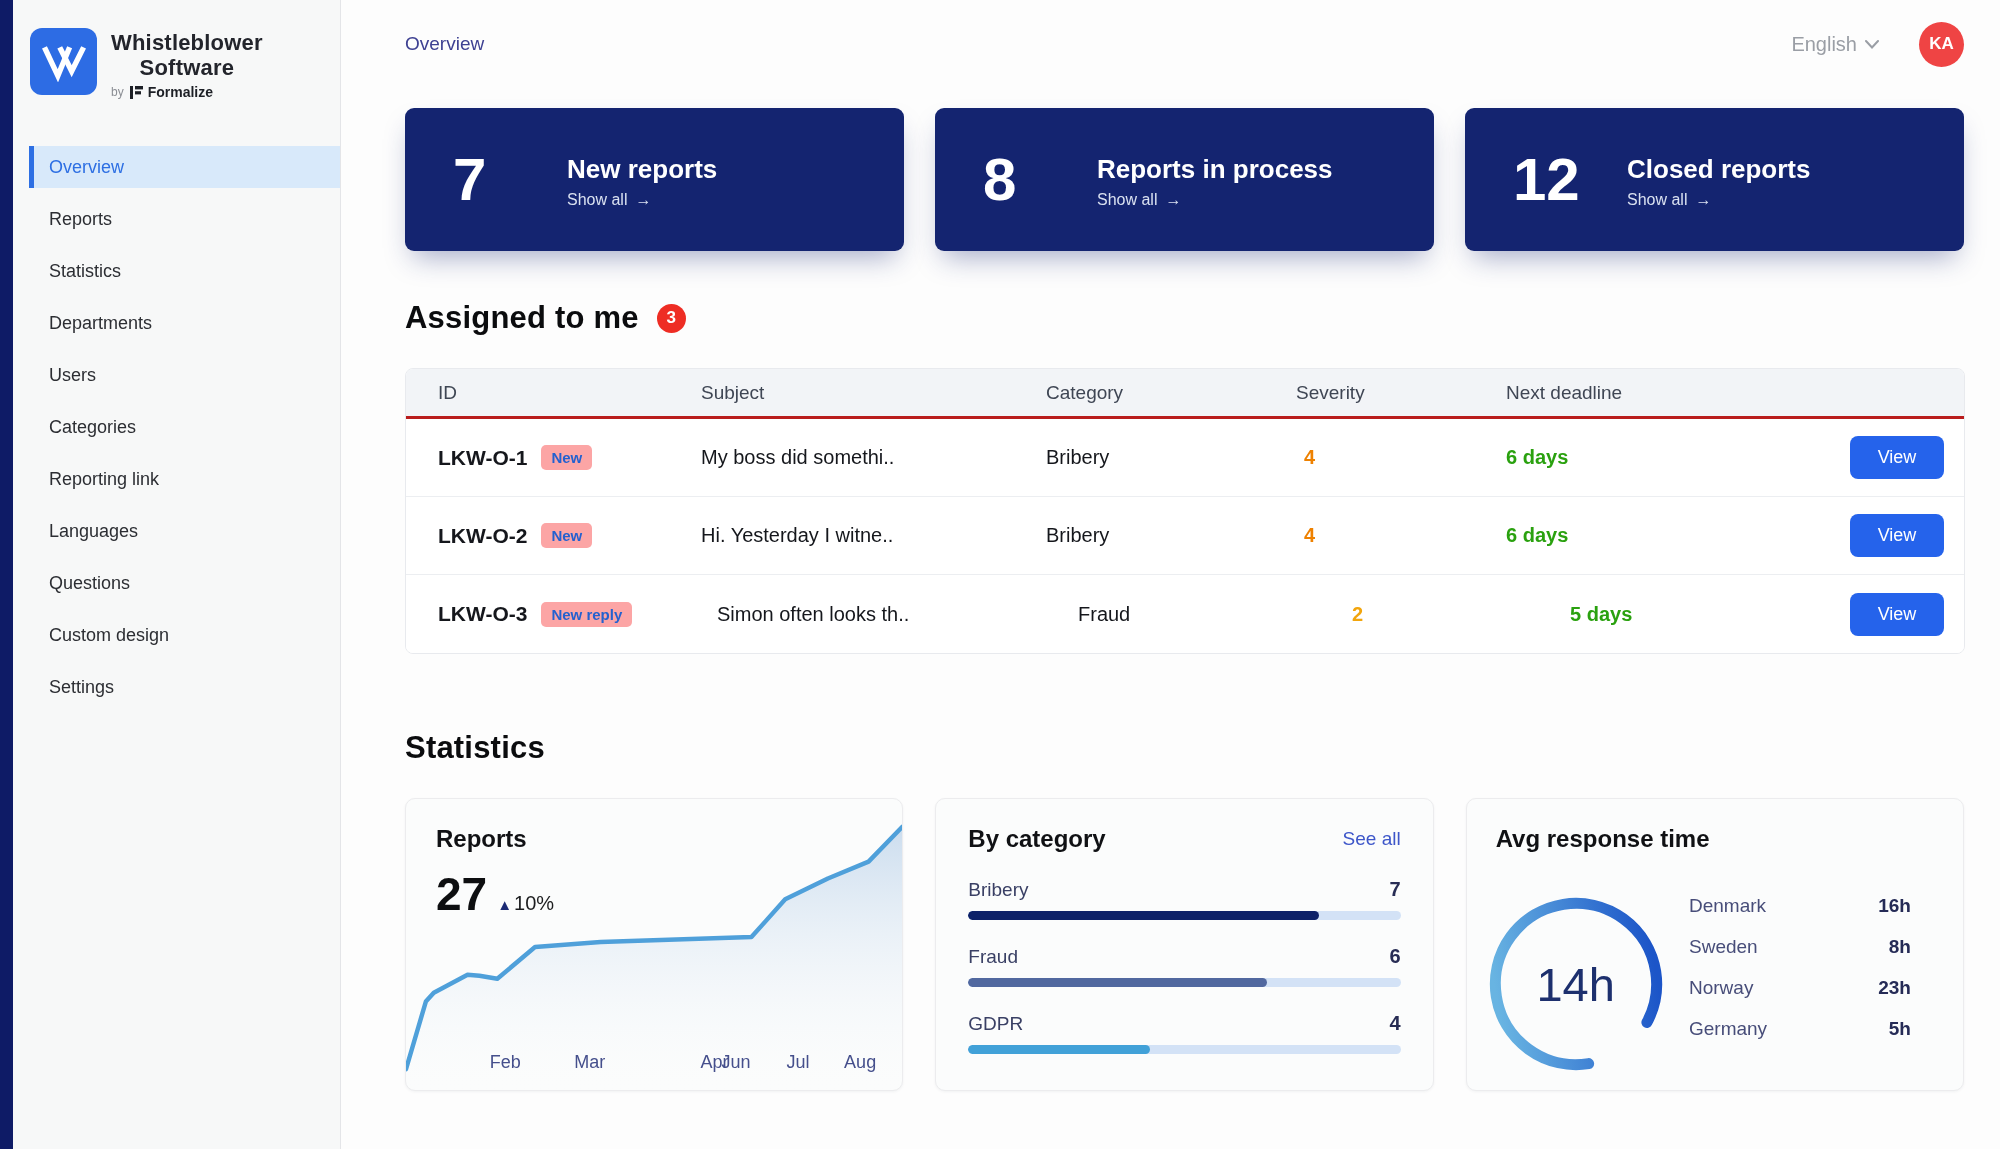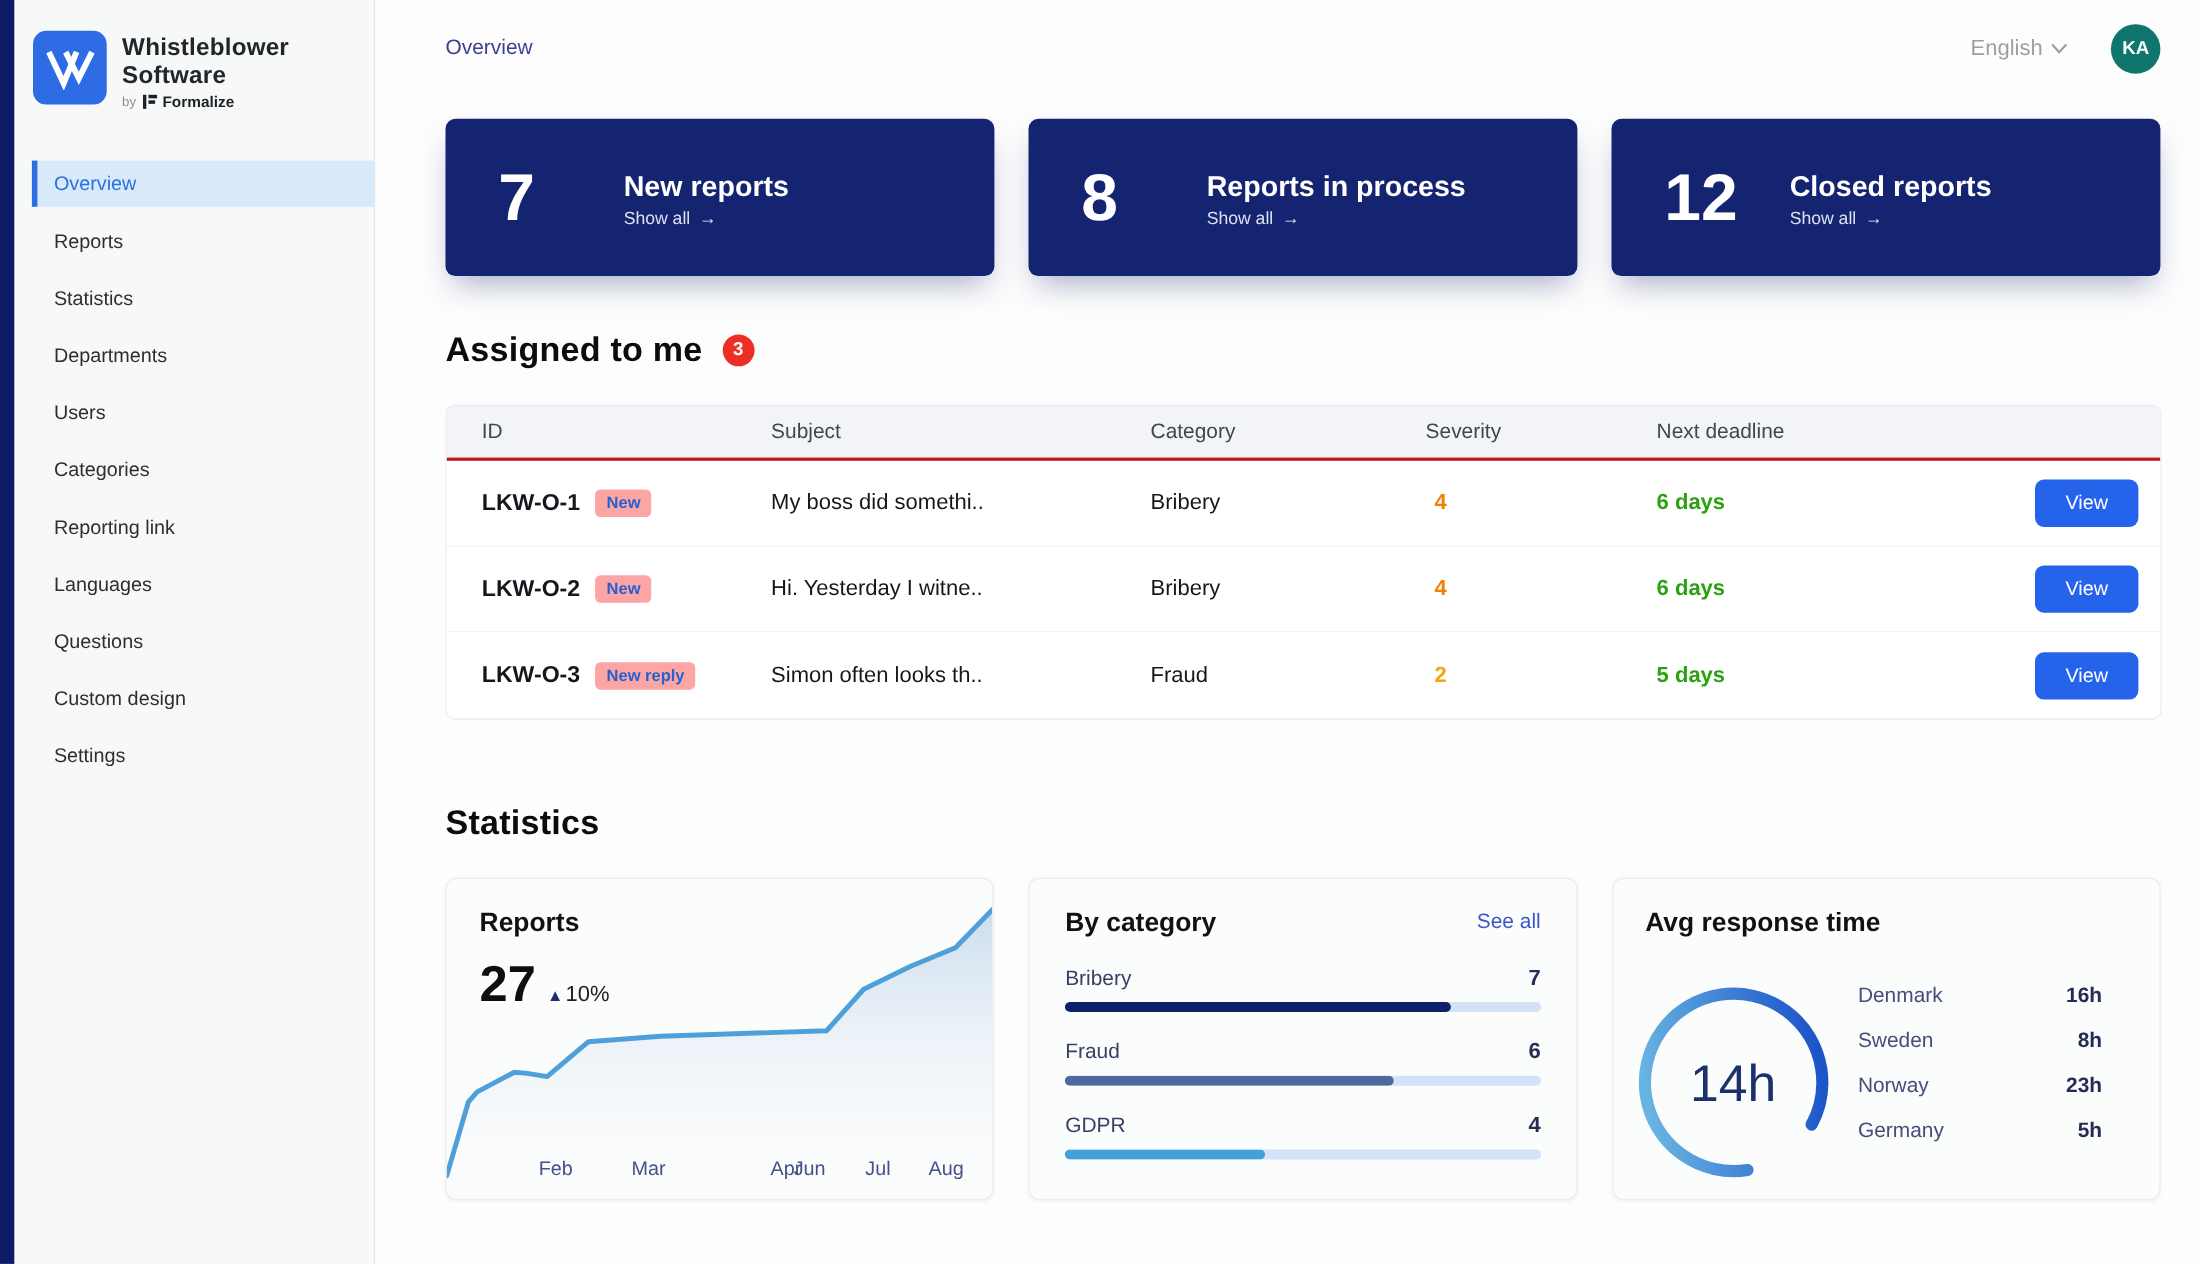--- a/index.html
+++ b/index.html
@@ -12,41 +12,41 @@
   .sidebar {
     position:absolute; left:0; top:0; width:341px; height:1149px;
     background:#f7f8f8; border-right:1px solid #e4e5e8;
   }
   .navy-strip { position:absolute; left:0; top:0; width:13px; height:1149px; background:#0e1b66; }
   .brand { position:absolute; left:30px; top:28px; display:flex; gap:14px; align-items:flex-start; }
   .brand-mark {
     width:67px; height:67px; border-radius:12px; background:#2d6ce4;
     display:flex; align-items:center; justify-content:center; flex:0 0 auto;
   }
-  .brand-text { padding-top:2px; }
+  .brand-text { padding-top:2px;text-align:center; }
   .brand-name { font-size:22px; line-height:25px; font-weight:700; color:#23252c; letter-spacing:.2px; }
   .brand-by { margin-top:4px; font-size:12px; color:#8b8e94; display:flex; align-items:center; gap:6px; }
   .formalize { color:#1d2026; font-weight:700; font-size:14px; display:flex; align-items:center; gap:5px; }
   .nav { position:absolute; top:146px; left:0; right:0; list-style:none; }
   .nav li {
     height:42px; margin-bottom:10px; display:flex; align-items:center;
     padding-left:49px; font-size:18px; color:#2c2e33; cursor:pointer;
   }
   .nav li.active {
     margin-left:29px; padding-left:15px; border-left:5px solid #2d6fe3;
     background:#d8e9fa; color:#2d6fe3;
   }
   
   .main { position:absolute; left:341px; top:0; width:1659px; height:1149px; padding:0 36px 0 64px; }
   .topbar { height:88px; display:flex; align-items:center; }
   .breadcrumb { font-size:19px; color:#3e4192; cursor:pointer; }
   .topbar-right { margin-left:auto; display:flex; align-items:center; gap:40px; }
   .lang { font-size:20px; color:#9a9ea5; display:flex; align-items:center; gap:8px; cursor:pointer; }
   .avatar {
-    width:45px; height:45px; border-radius:50%; background:#0f766e; color:#fff;
+    width:45px; height:45px; border-radius:50%; background:#ef4444; color:#fff;
     font-size:17px; font-weight:700; display:flex; align-items:center; justify-content:center; cursor:pointer;
   }
   
   .cards-row { display:flex; gap:31px; margin-top:20px; }
   .scard {
     width:499px; height:143px; background:#142470; border-radius:9px; color:#fff;
     display:flex; align-items:center; padding:0 0 0 48px; cursor:pointer;
     box-shadow:0 14px 28px -8px rgba(23,39,115,.38);
   }
   .scard-count { font-size:60px; font-weight:700; min-width:86px; }
@@ -63,21 +63,21 @@
   .table {
     margin-top:32px; width:1560px; border:1px solid #e8eaee; border-radius:8px;
     overflow:hidden; background:#fff;
   }
   .t-head, .t-row {
     display:grid; grid-template-columns:295px 345px 250px 210px 1fr 140px; align-items:center;
   }
   .t-head { height:50px; background:#f2f4f7; border-bottom:3px solid #b91c1c; color:#3f4654; font-size:19px; }
   .t-head > div:first-child { padding-left:32px; }
   .t-row { height:78px; border-bottom:1px solid #eceef1; background:#fff; }
-  .t-row:last-child { border-bottom:none; }
+  .t-row:last-child { border-bottom:none;gap:16px; }
   .cell-id { padding-left:32px; display:flex; align-items:center; gap:14px; font-size:21px; font-weight:700; color:#15171c; }
   .tag { background:#fca5a5; color:#2461cf; font-size:15px; font-weight:600; padding:4px 10px; border-radius:5px; white-space:nowrap; }
   .cell-subject, .cell-category { font-size:20px; color:#15171c; }
   .cell-severity { font-size:20px; font-weight:700; padding-left:8px; }
   .cell-deadline { font-size:20px; font-weight:700; color:#2aa10f; }
   .cell-action { display:flex; justify-content:flex-end; padding-right:20px; }
   .btn-view {
     width:94px; height:43px; background:#2563eb; color:#fff; border:none; border-radius:8px;
     font-size:18px; font-family:inherit; cursor:pointer;
   }

